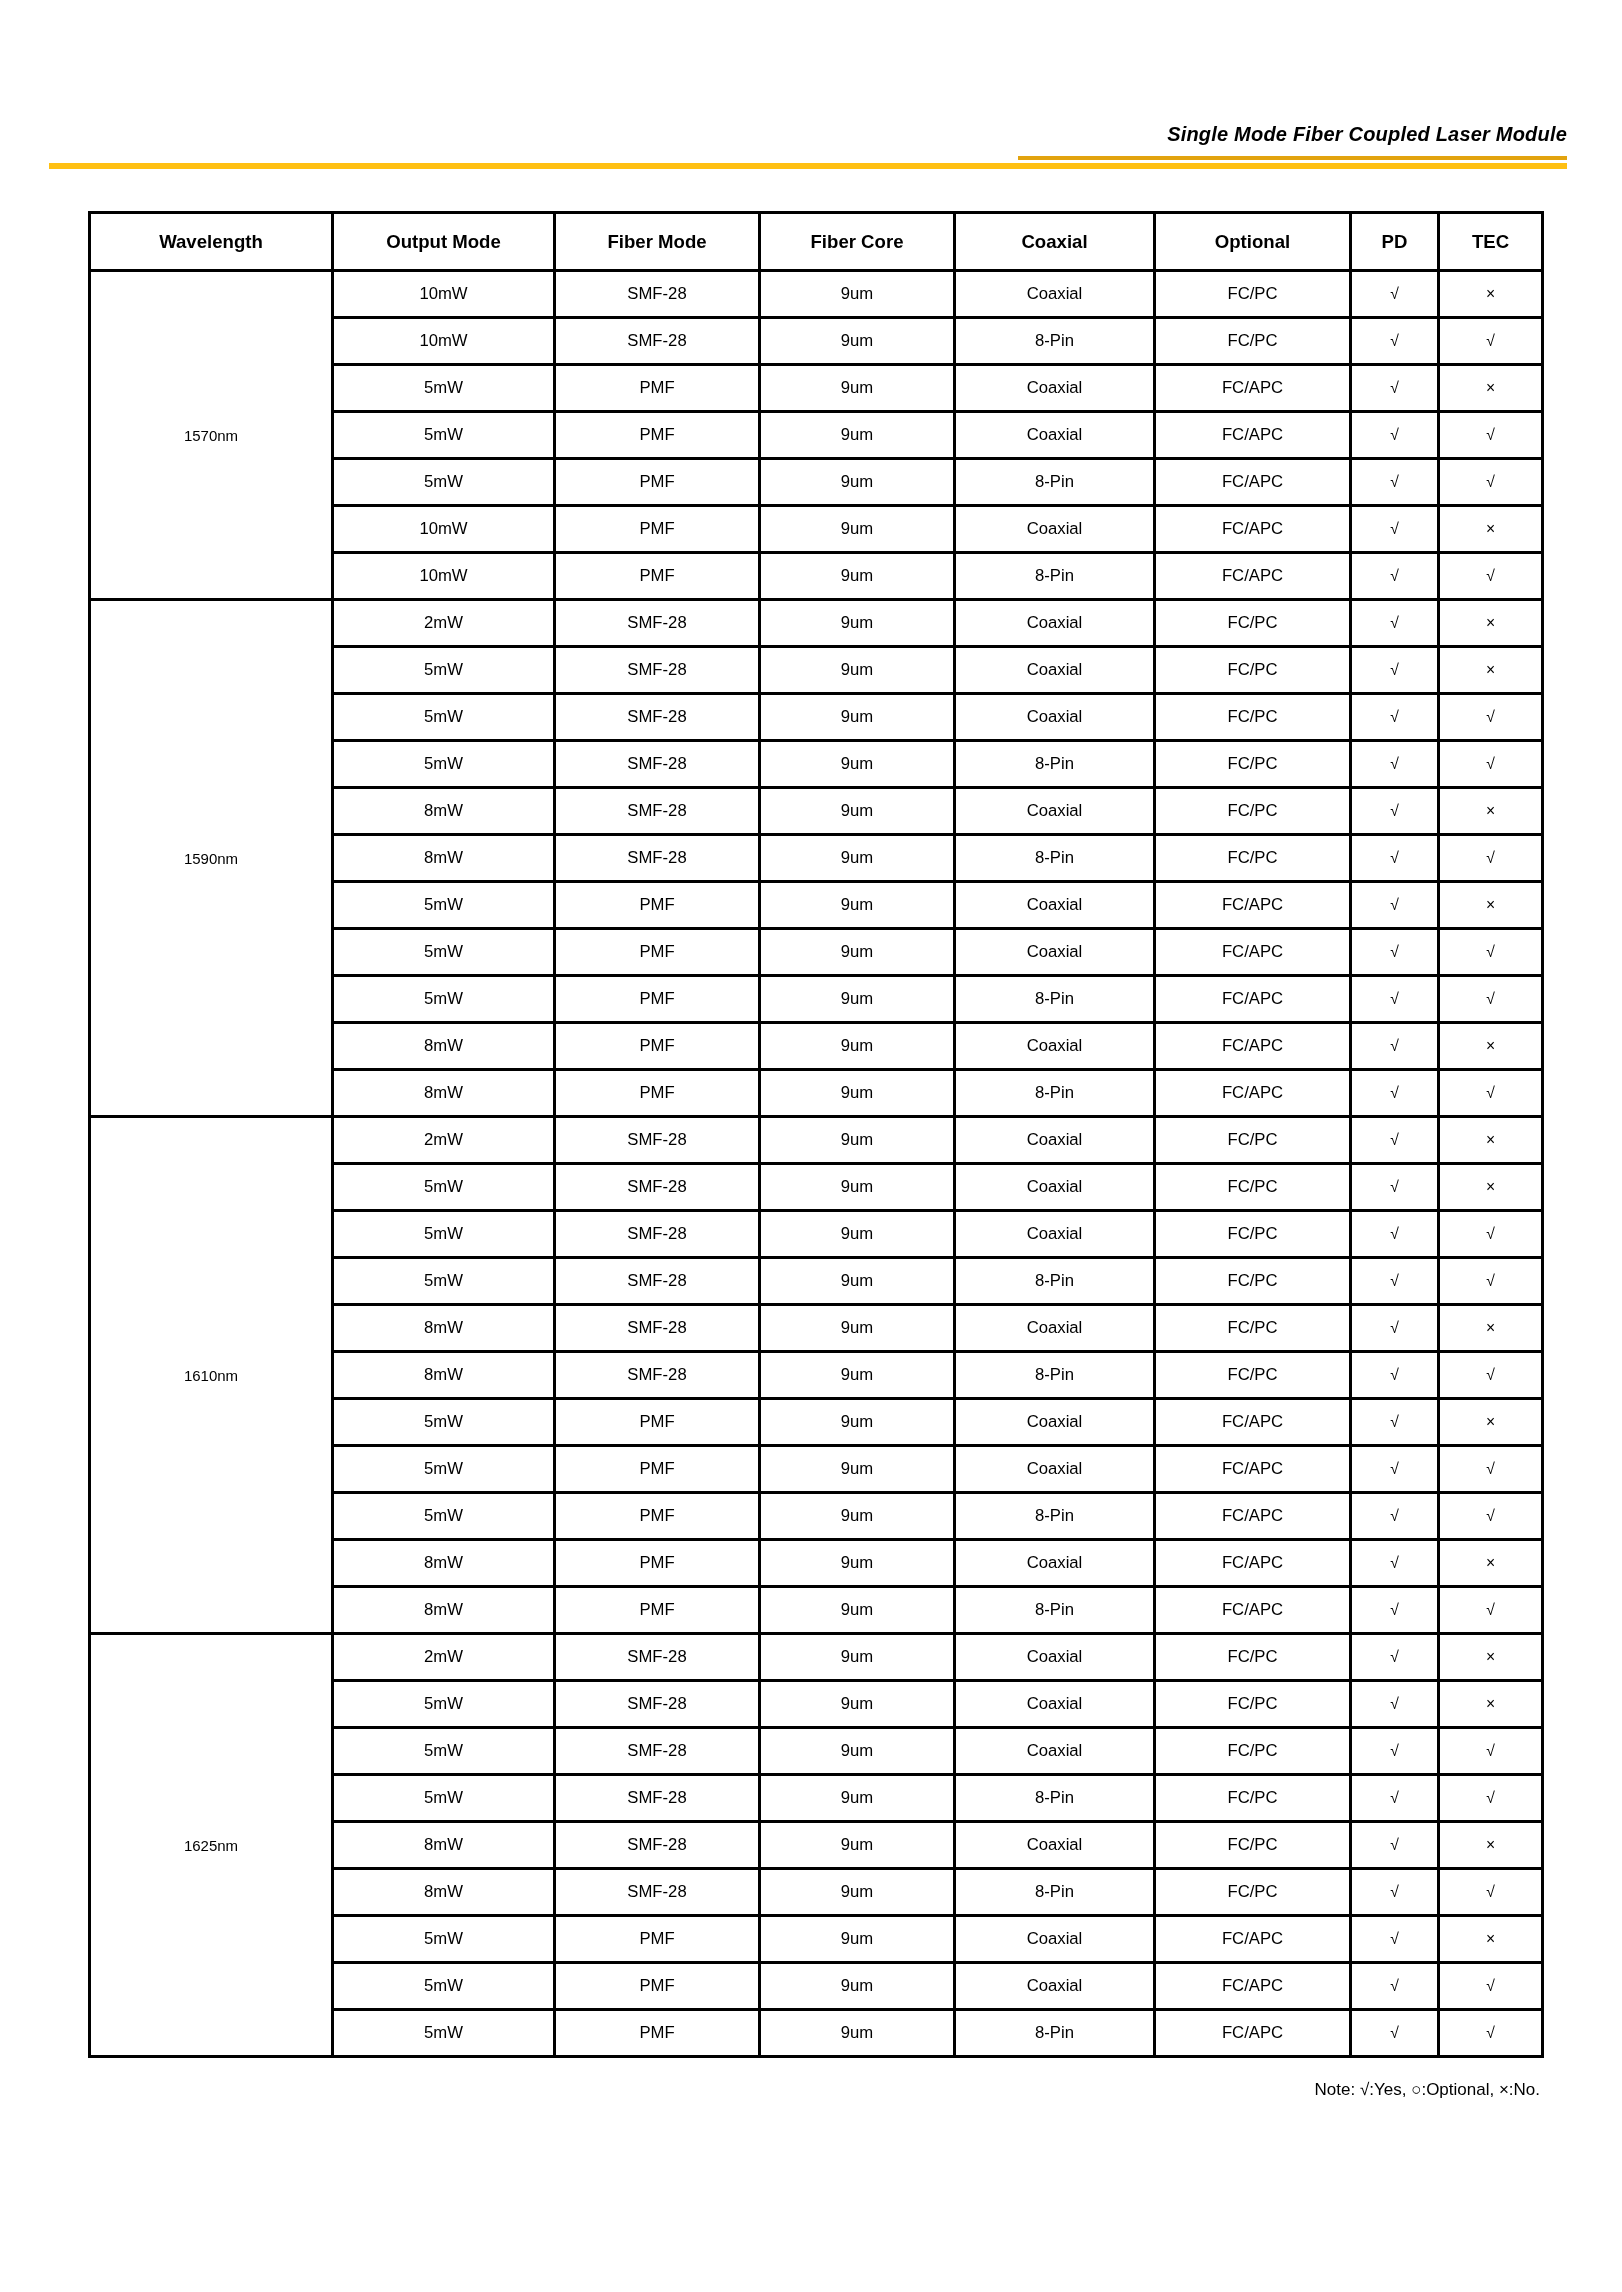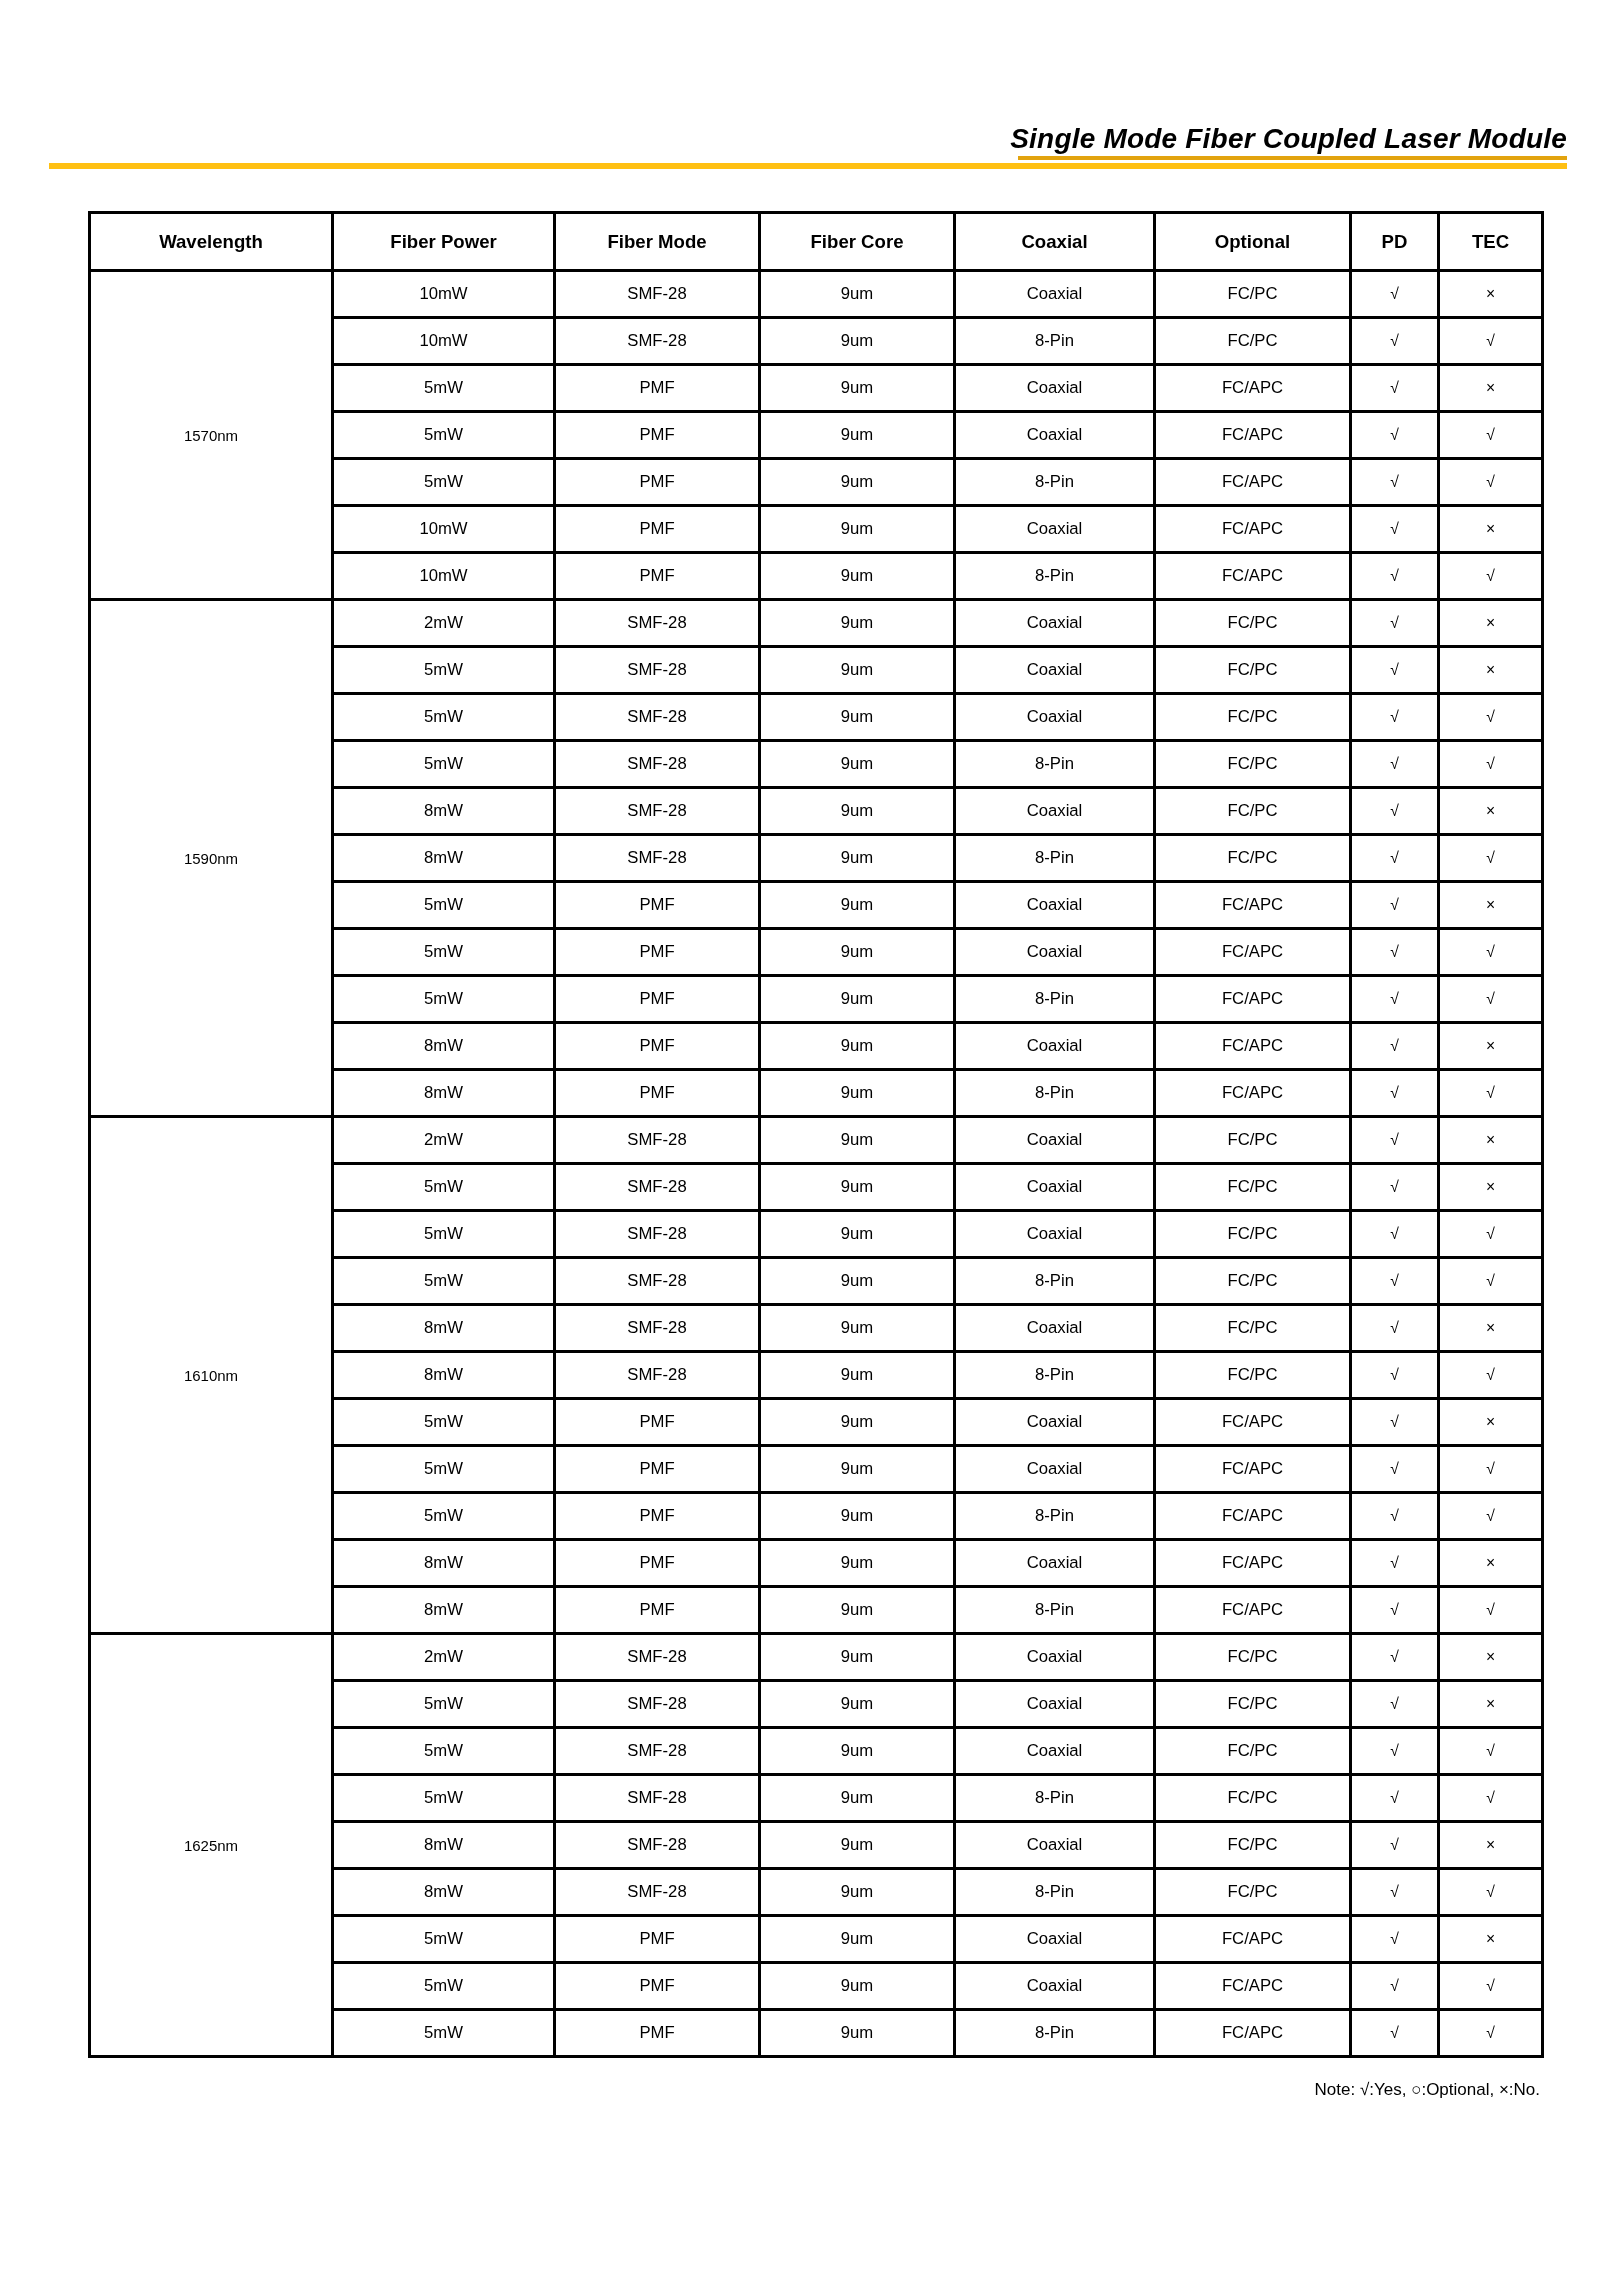--- a/index.html
+++ b/index.html
@@ -11,21 +11,21 @@
     position: relative;
     width: 1622px;
     height: 2293px;
     font-family: "Liberation Sans", sans-serif;
     color: #000000;
   }
   .doc-title {
     position: absolute;
     top: 123px;
     right: 55px;
-    font-size: 28px;
+    font-size: 20px;
     font-style: italic;
     font-weight: 600;
     letter-spacing: 0.2px;
     white-space: nowrap;
   }
   .title-underline {
     position: absolute;
     top: 156px;
     right: 55px;
     width: 549px;
@@ -88,21 +88,21 @@
     <col style="width:205px">
     <col style="width:195px">
     <col style="width:200px">
     <col style="width:196px">
     <col style="width:88px">
     <col style="width:104px">
   </colgroup>
   <thead>
     <tr>
       <th>Wavelength</th>
-      <th>Fiber Power</th>
+      <th>Output Mode</th>
       <th>Fiber Mode</th>
       <th>Fiber Core</th>
       <th>Coaxial</th>
       <th>Optional</th>
       <th>PD</th>
       <th>TEC</th>
     </tr>
   </thead>
   <tbody>
       <tr>

